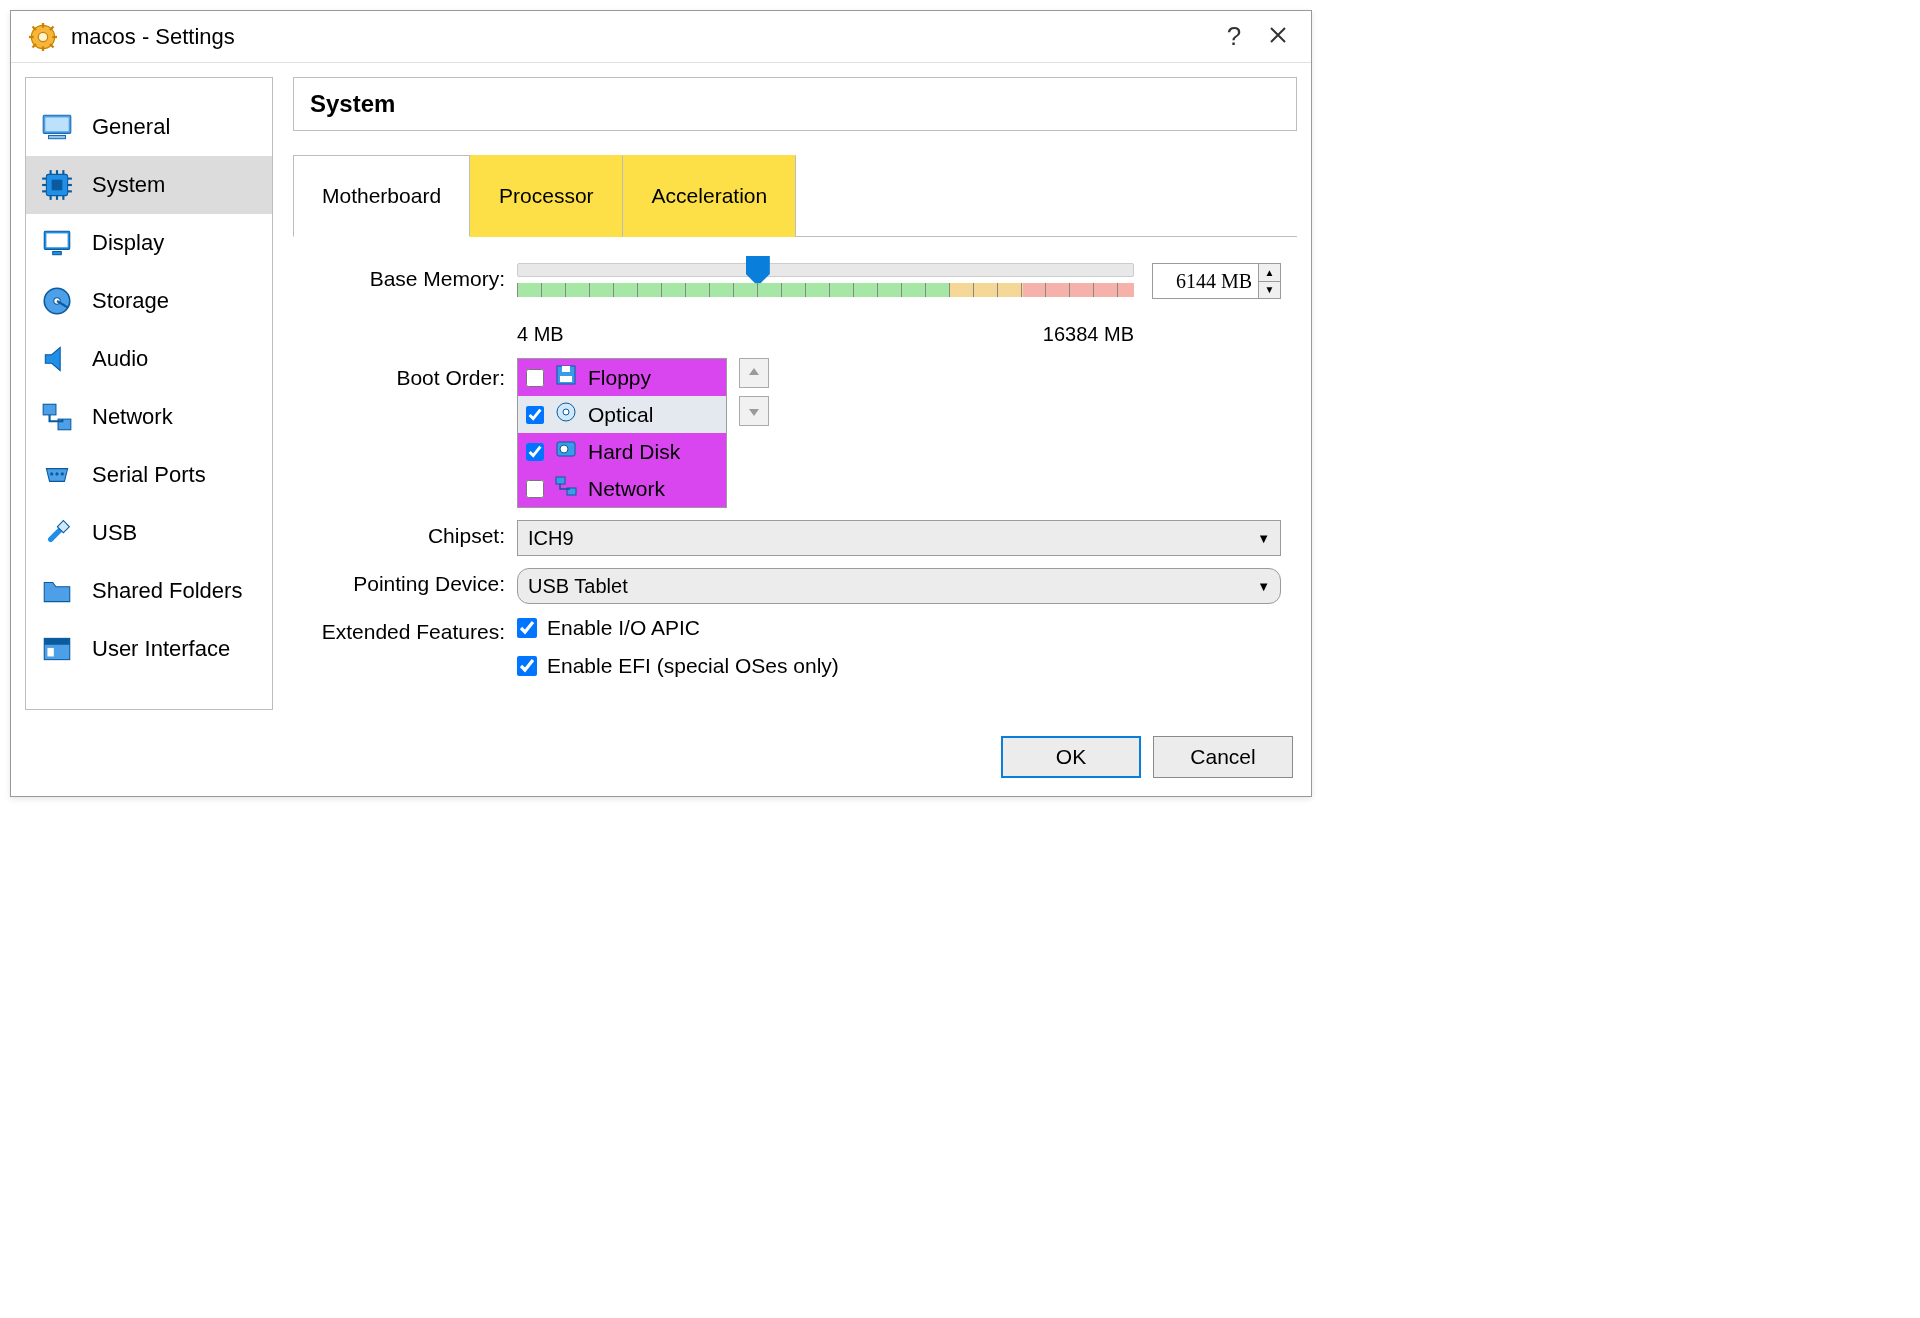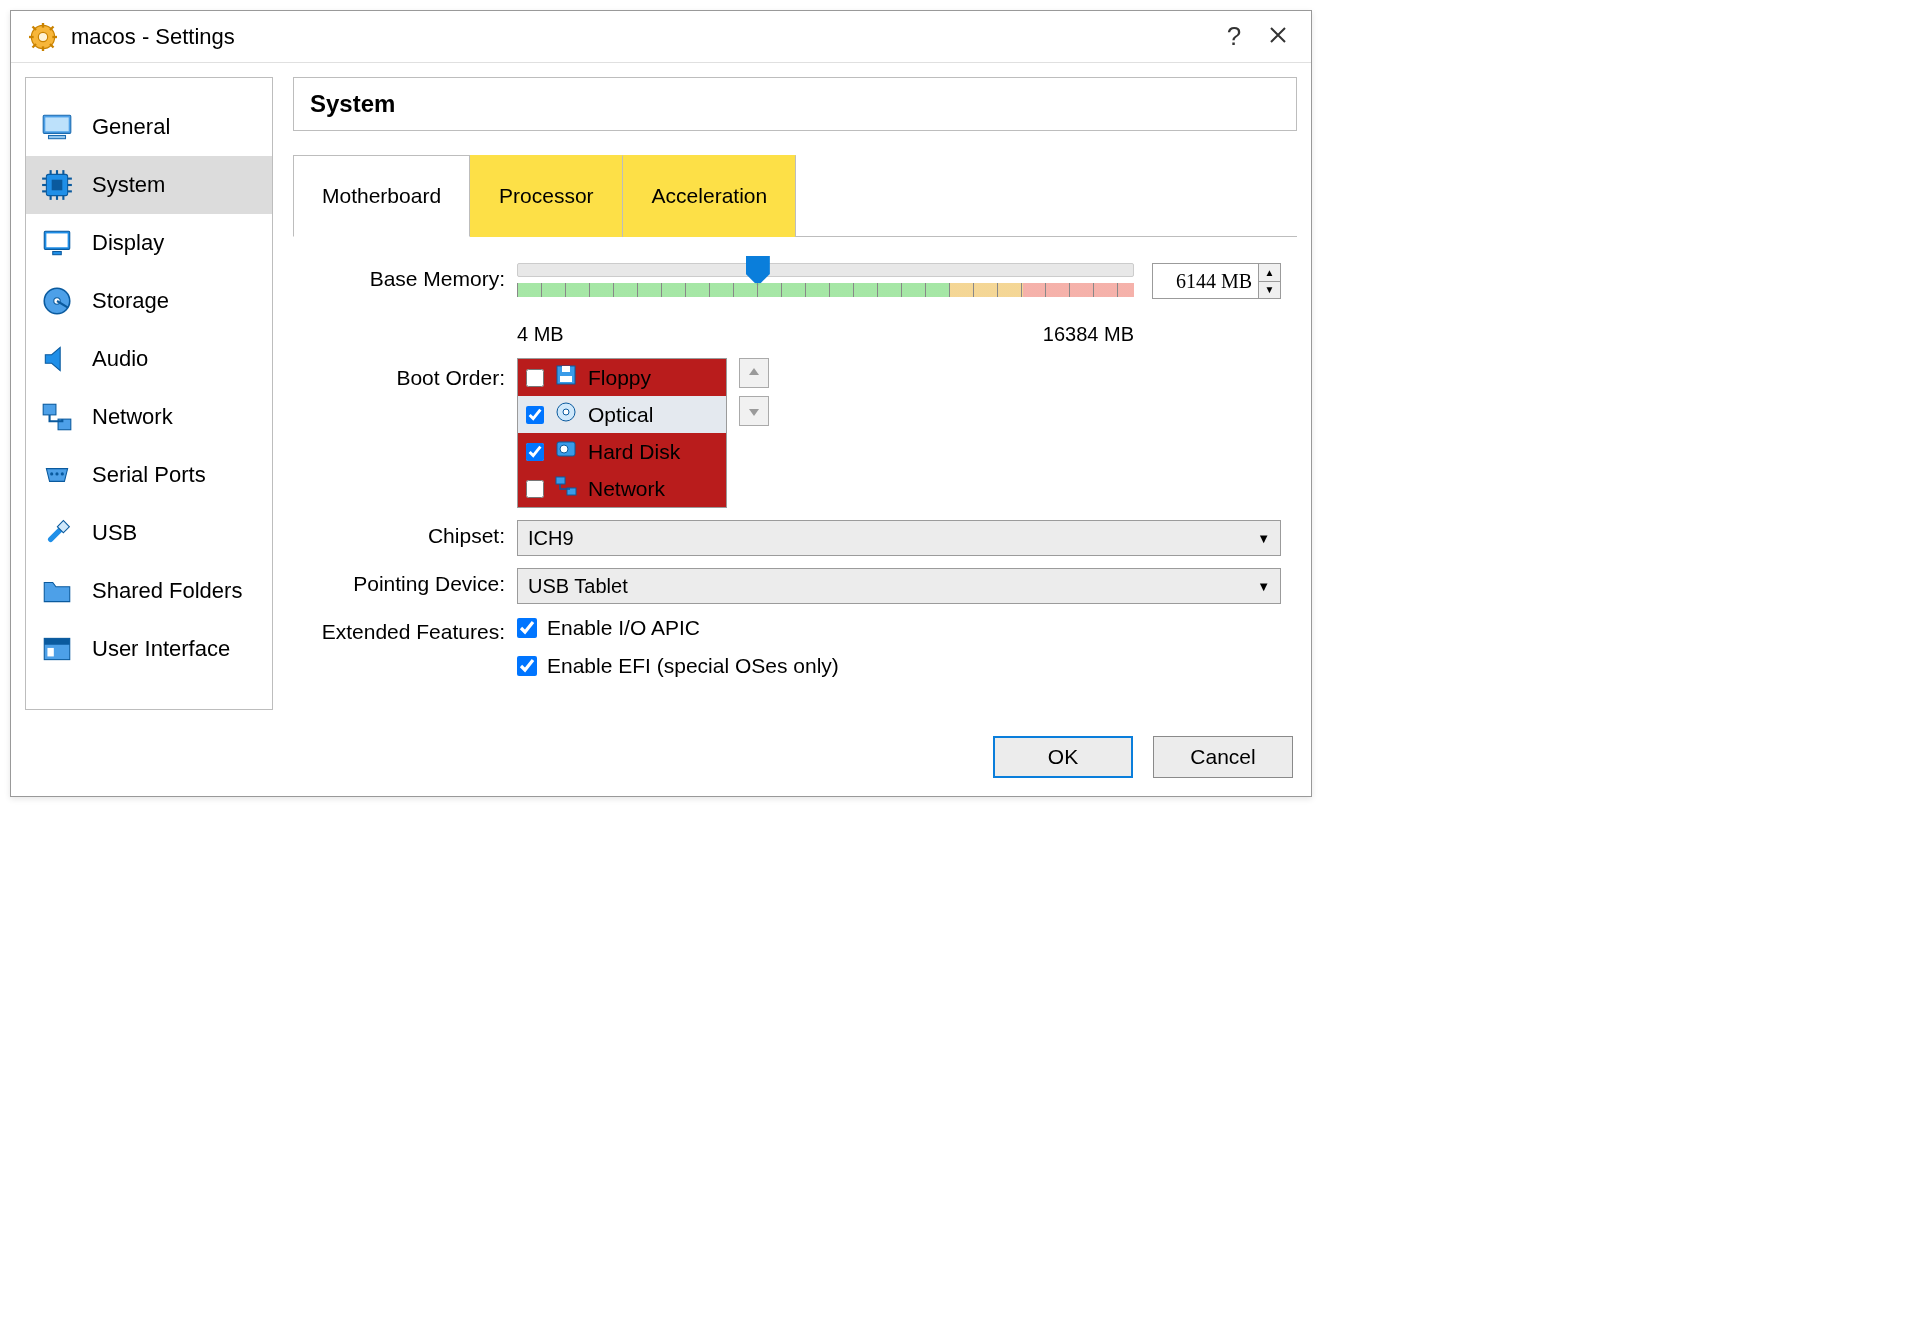--- a/index.html
+++ b/index.html
@@ -146,21 +146,21 @@
   .spin .arrows div {
     flex:1; display:flex; align-items:center; justify-content:center; font-size:10px; cursor:pointer;
     background:#f0f0f0;
   }
   .spin .arrows div:first-child { border-bottom:1px solid #9b9b9b;}
   
   .boot-wrap { display:flex; align-items:flex-start; gap:12px;}
   .boot-list {
     border:1px solid #9b9b9b;
     width: 210px;
-    background:#b91c1c;
+    background:#d946ef;
   }
   .boot-item {
     display:flex; align-items:center; gap:10px;
     padding: 4px 8px;
     font-size:21px;
   }
   .boot-item.selected { background:#e4e9ef; }
   .boot-item input[type=checkbox]{ width:18px; height:18px; }
   .boot-item svg { width:24px; height:24px; }
   .move-btns { display:flex; flex-direction:column; gap:8px;}
@@ -173,21 +173,21 @@
   .dropdown {
     display:inline-flex; align-items:center; justify-content:space-between;
     border:1px solid #9b9b9b; background:#ececec; height:36px;
     padding:0 10px; min-width:140px; font-size:20px; cursor:pointer;
   }
   .dropdown .caret { margin-left:20px; font-size:13px;}
   .checkbox-line { display:flex; align-items:center; gap:10px; font-size:21px; }
   .checkbox-line input { width:20px; height:20px;}
   
   .footer {
-    display:flex; justify-content:flex-end; gap:20px;
+    display:flex; justify-content:flex-end; gap:12px;
     padding: 12px 18px 18px 18px;
   }
   .footer button {
     min-width:140px; height:42px; font-size:21px;
     border:1px solid #8a8a8a; background:#ececec; cursor:pointer;
     font-family:inherit;
   }
   .footer button.primary { border:2px solid #0a7edb; }
 </style>
 </head>
@@ -436,21 +436,21 @@
             <div class="dropdown" style="min-width:140px;">
               <span>ICH9</span>
               <span class="caret">▼</span>
             </div>
           </div>
         </div>
 
         <div class="form-row">
           <div class="label-col">Pointing Device:</div>
           <div class="ctrl-col">
-            <div class="dropdown" style="min-width:260px;">
+            <div class="dropdown" style="min-width:260px;border-radius:12px;">
               <span>USB Tablet</span>
               <span class="caret">▼</span>
             </div>
           </div>
         </div>
 
         <div class="form-row">
           <div class="label-col">Extended Features:</div>
           <div class="ctrl-col" style="gap:14px;">
             <label class="checkbox-line">

